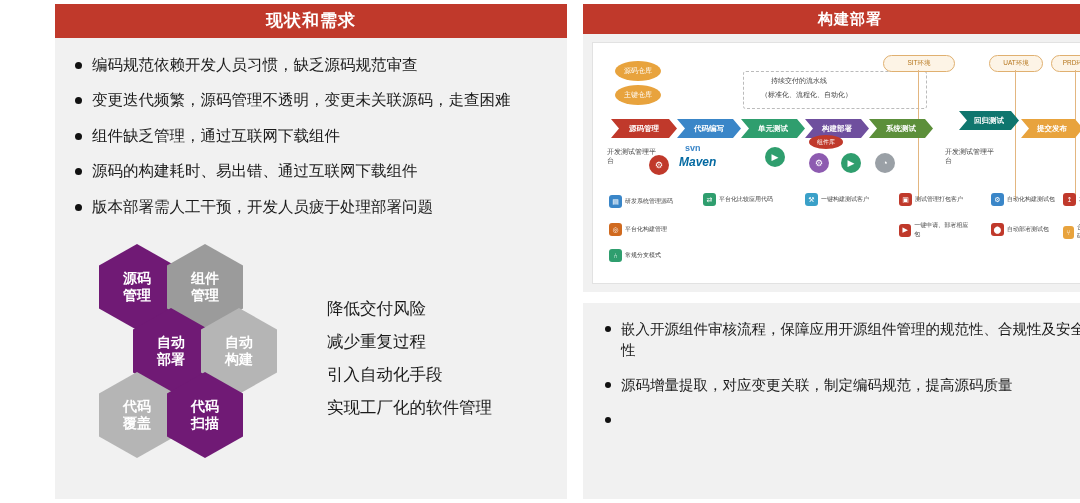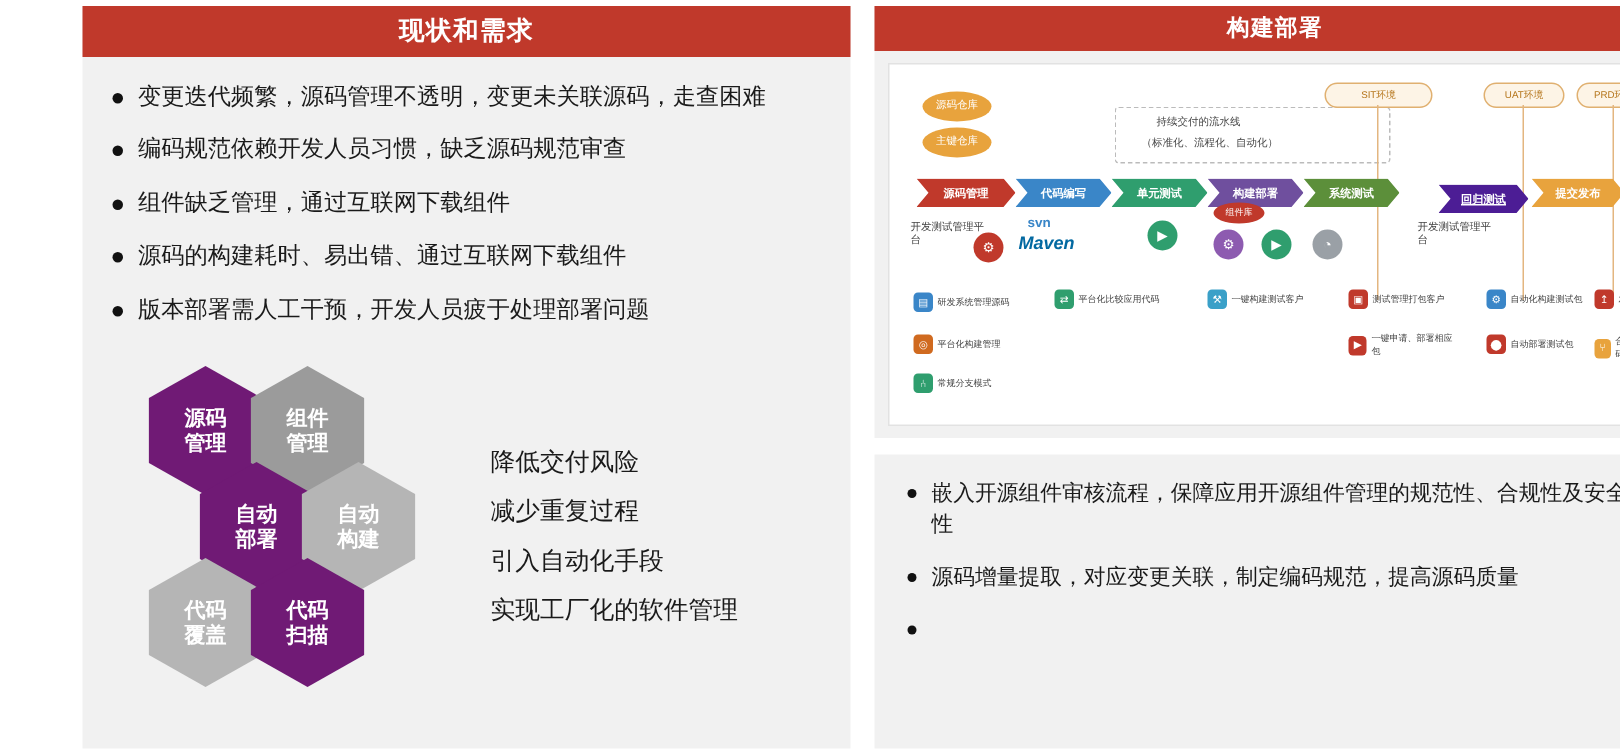--- a/index.html
+++ b/index.html
@@ -97,25 +97,25 @@
 <body>
 
 <div class="page">
 
   <div class="panel" id="left">
     <div class="panel-head">现状和需求</div>
 
     <div class="bullets">
       <div class="bullet">
         <span class="dot"></span>
+        <span class="txt">编码规范依赖开发人员习惯，缺乏源码规范审查</span>
+      </div>
+      <div class="bullet">
+        <span class="dot"></span>
         <span class="txt">变更迭代频繁，源码管理不透明，变更未关联源码，走查困难</span>
-      </div>
-      <div class="bullet">
-        <span class="dot"></span>
-        <span class="txt">编码规范依赖开发人员习惯，缺乏源码规范审查</span>
       </div>
       <div class="bullet">
         <span class="dot"></span>
         <span class="txt">组件缺乏管理，通过互联网下载组件</span>
       </div>
       <div class="bullet">
         <span class="dot"></span>
         <span class="txt">源码的构建耗时、易出错、通过互联网下载组件</span>
       </div>
       <div class="bullet">
@@ -158,21 +158,21 @@
       <div class="tagbox" style="left:458px;top:12px;width:48px;height:15px;">PRD环境</div>
       <div class="vline" style="left:325px;top:27px;height:130px;"></div>
       <div class="vline" style="left:422px;top:27px;height:130px;"></div>
       <div class="vline" style="left:482px;top:27px;height:130px;"></div>
 
       <div class="chev" style="left:18px;top:76px;width:66px;background:#c0392b;">源码管理</div>
       <div class="chev" style="left:84px;top:76px;width:64px;background:#3a86c8;">代码编写</div>
       <div class="chev" style="left:148px;top:76px;width:64px;background:#2f9e6e;">单元测试</div>
       <div class="chev" style="left:212px;top:76px;width:64px;background:#6f4f9e;">构建部署</div>
       <div class="chev" style="left:276px;top:76px;width:64px;background:#5c8f3a;">系统测试</div>
-      <div class="chev" style="left:366px;top:80px;width:60px;background:#4c1d95;text-decoration:underline;">回归测试</div>
+      <div class="chev" style="left:366px;top:68px;width:60px;background:#0f766e;">回归测试</div>
       <div class="chev" style="left:428px;top:76px;width:62px;background:#e8a33d;">提交发布</div>
 
       <div class="dg" style="left:14px;top:104px;width:52px;line-height:1.3;">开发测试管理平台</div>
       <div class="circbtn" style="left:56px;top:112px;background:#c0392b;">⚙</div>
       <div class="dg" style="left:92px;top:100px;color:#3a86c8;font-size:9px;font-weight:bold;">svn</div>
       <div class="dg" style="left:86px;top:112px;color:#0369a1;font-size:12px;font-weight:bold;font-style:italic;">Maven</div>
 
       <div class="circbtn" style="left:172px;top:104px;background:#2f9e6e;">▶</div>
       <div class="ell red" style="left:216px;top:92px;width:34px;height:14px;font-size:6px;">组件库</div>
       <div class="circbtn" style="left:216px;top:110px;background:#8d5bb0;">⚙</div>

